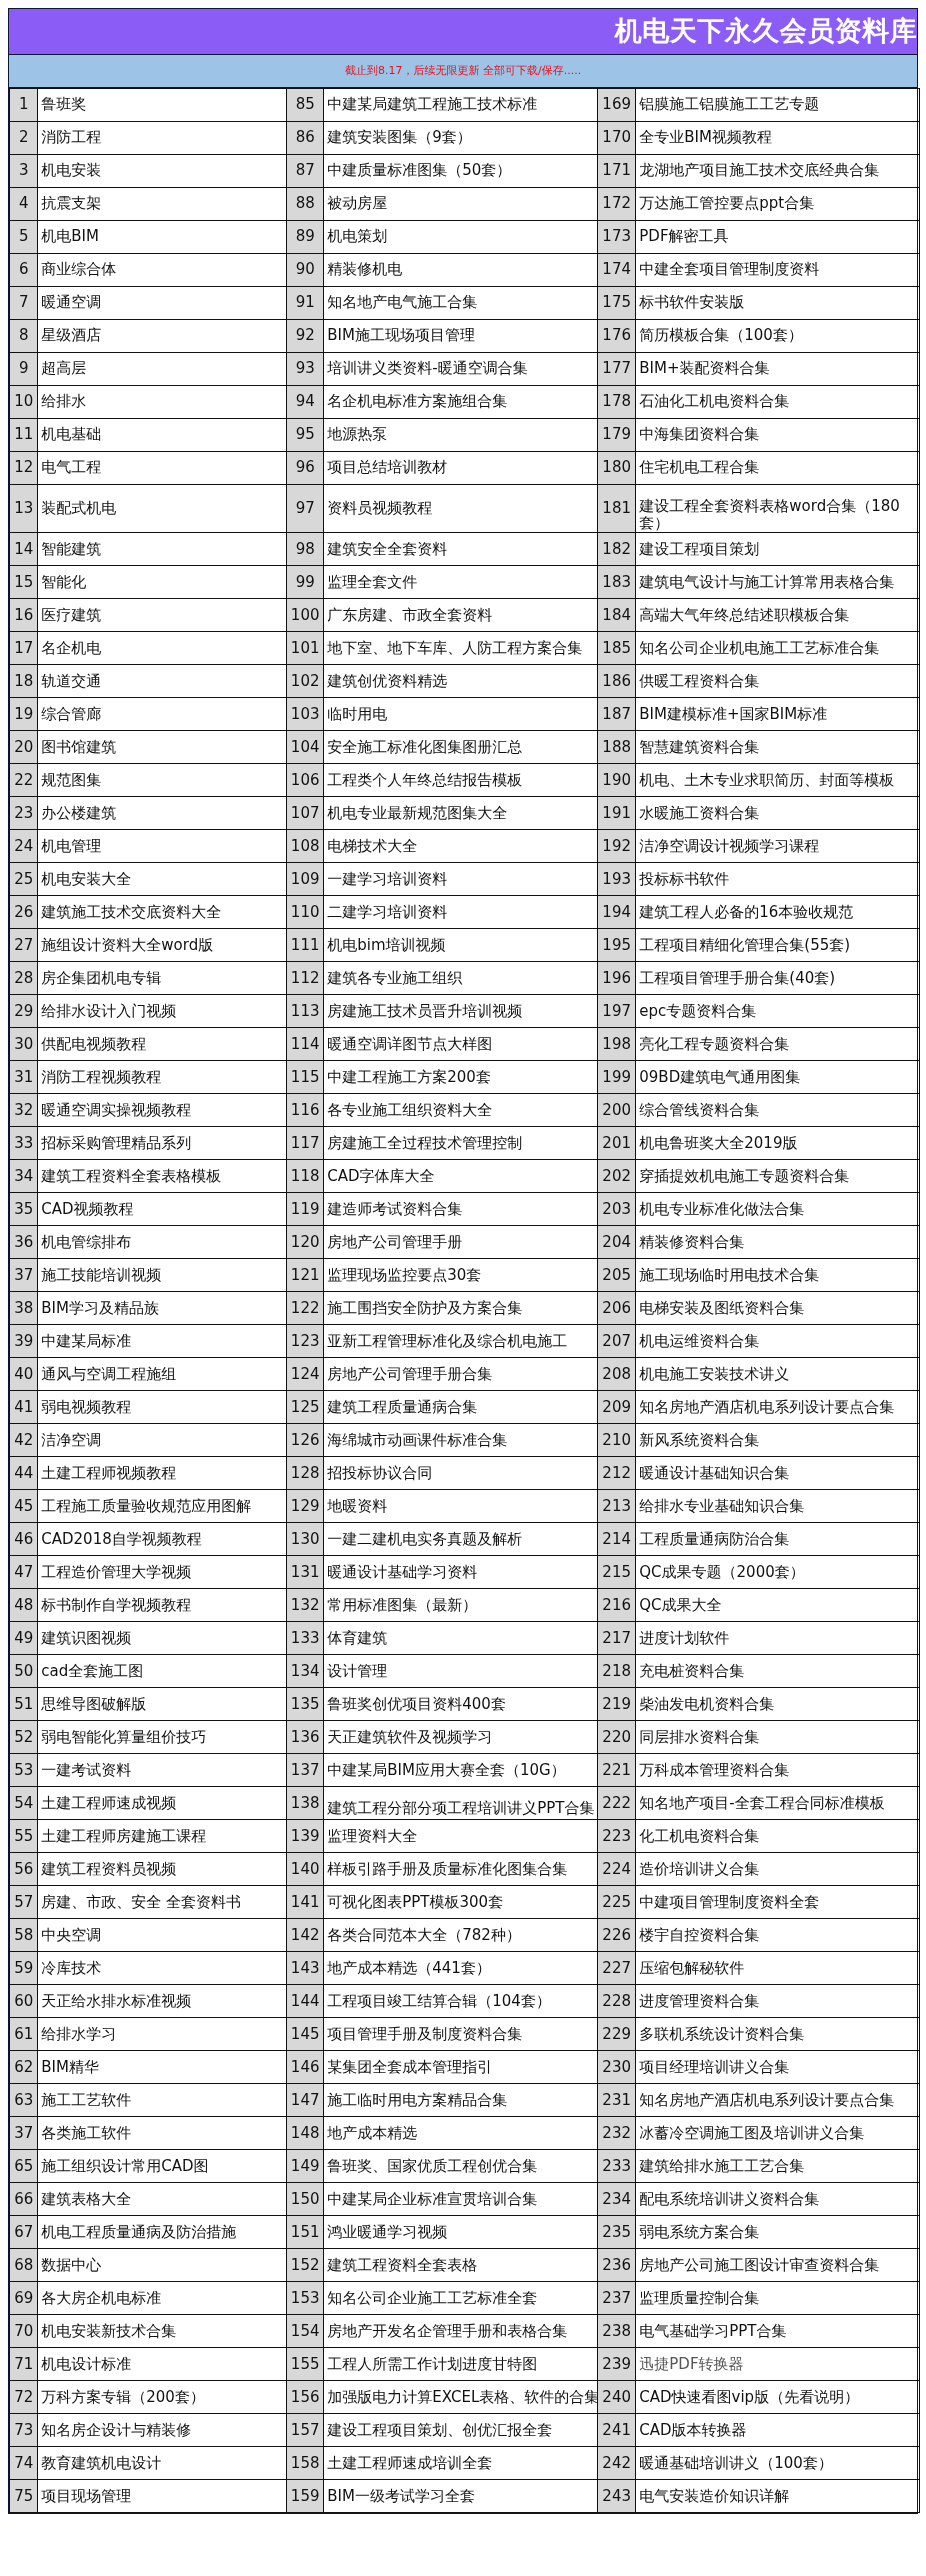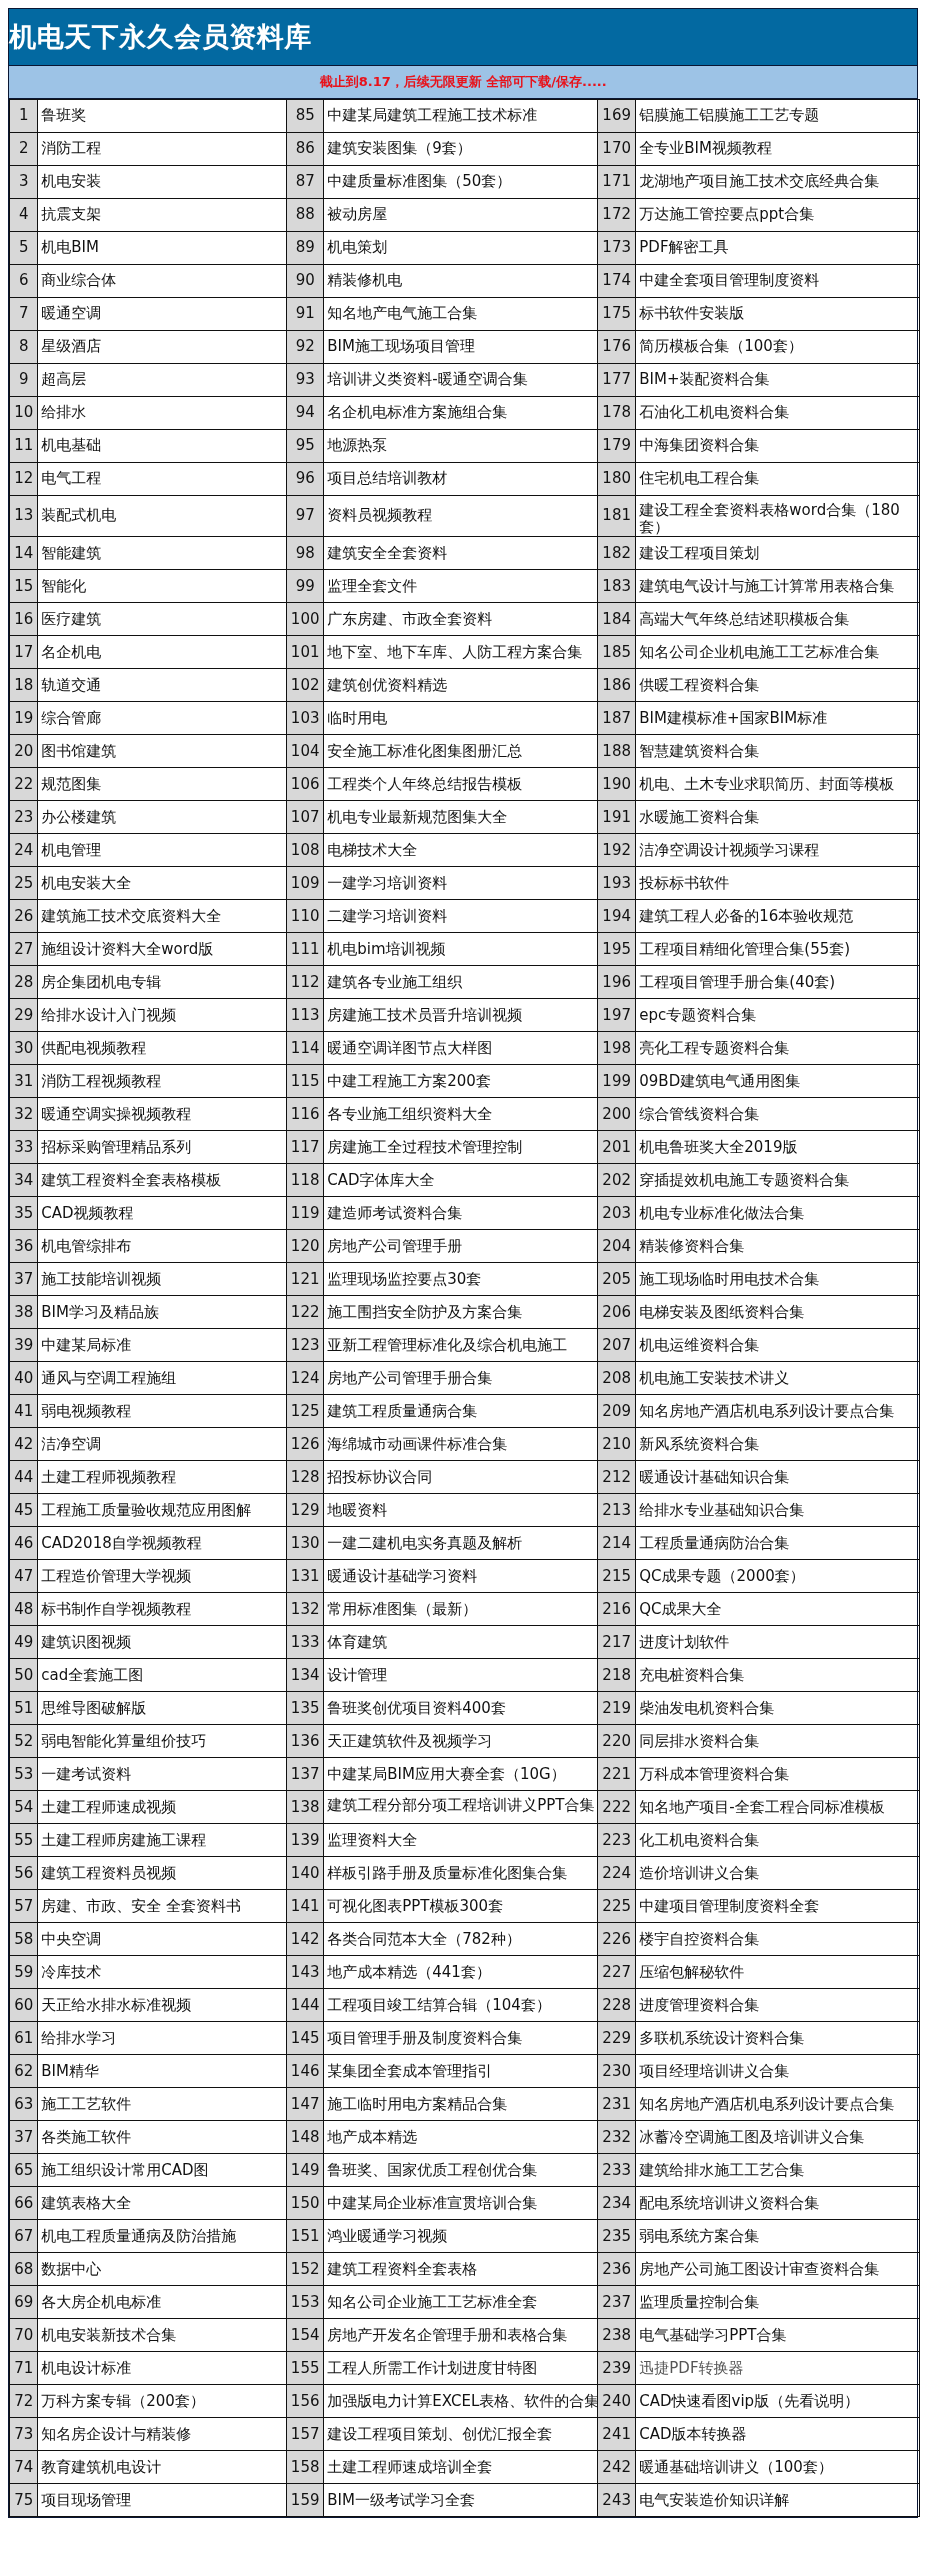--- a/index.html
+++ b/index.html
@@ -1,31 +1,31 @@
 <!DOCTYPE html>
 <html style="font-size:8.2px"><head>
 <meta charset="utf-8">
 <style>
   html, body { margin: 0; padding: 0; background: #ffffff; }
   body { width: 926px; height: 2881px; position: relative; overflow: hidden;
          font-family: "DejaVu Sans", "Liberation Sans", sans-serif; }
   .sheet { position: absolute; left: 8.2px; top: 7.7px; width: 910px;
            border: 1.5px solid #0a1633; box-sizing: border-box; background: #fff; }
-  .title-bar { height: 57px; background: #0369a1; display: flex; align-items: center;
-               justify-content: flex-start; border-bottom: 1.5px solid #0a1633; box-sizing: border-box; }
+  .title-bar { height: 46px; background: #8b5cf6; display: flex; align-items: center;
+               justify-content: flex-end; border-bottom: 1.5px solid #0a1633; box-sizing: border-box; }
   .title-bar span { color: #ffffff; font-size: 27px; font-weight: bold; letter-spacing: 0.5px; }
   .sub-bar { height: 33px; background: #9dc3e6; display: flex; align-items: center;
              justify-content: center; border-bottom: 1.5px solid #0a1633; box-sizing: border-box; }
-  .sub-bar span { color: #e8121a; font-size: 13px; font-weight: bold; }
+  .sub-bar span { color: #e8121a; font-size: 11px; font-weight: normal; }
   table { border-collapse: collapse; width: 100%; table-layout: fixed; }
   td { height: 33px; box-sizing: border-box; border: 1.3px solid #111; padding: 0;
        font-size: 15px; color: #111; white-space: nowrap; overflow: hidden; line-height: 1.15; }
   td.num { background: #d8d8d8; text-align: center; font-size: 15px; }
   td.name { padding-left: 3.1px; text-overflow: clip; }
-  td.name.wrap { white-space: normal; vertical-align: top; padding-top: 6px; }
+  td.name.wrap { white-space: normal; vertical-align: top; padding-top: 13px; }
   td.name.muted { color: #555; }
   col.c-num1 { width: 28px; } col.c-name1 { width: 249px; }
   col.c-num2 { width: 37px; } col.c-name2 { width: 274px; }
   col.c-num3 { width: 38px; } col.c-name3 { width: 284px; }
 </style>
 </head>
 <body>
 
 <div class="sheet">
   <div class="title-bar">

